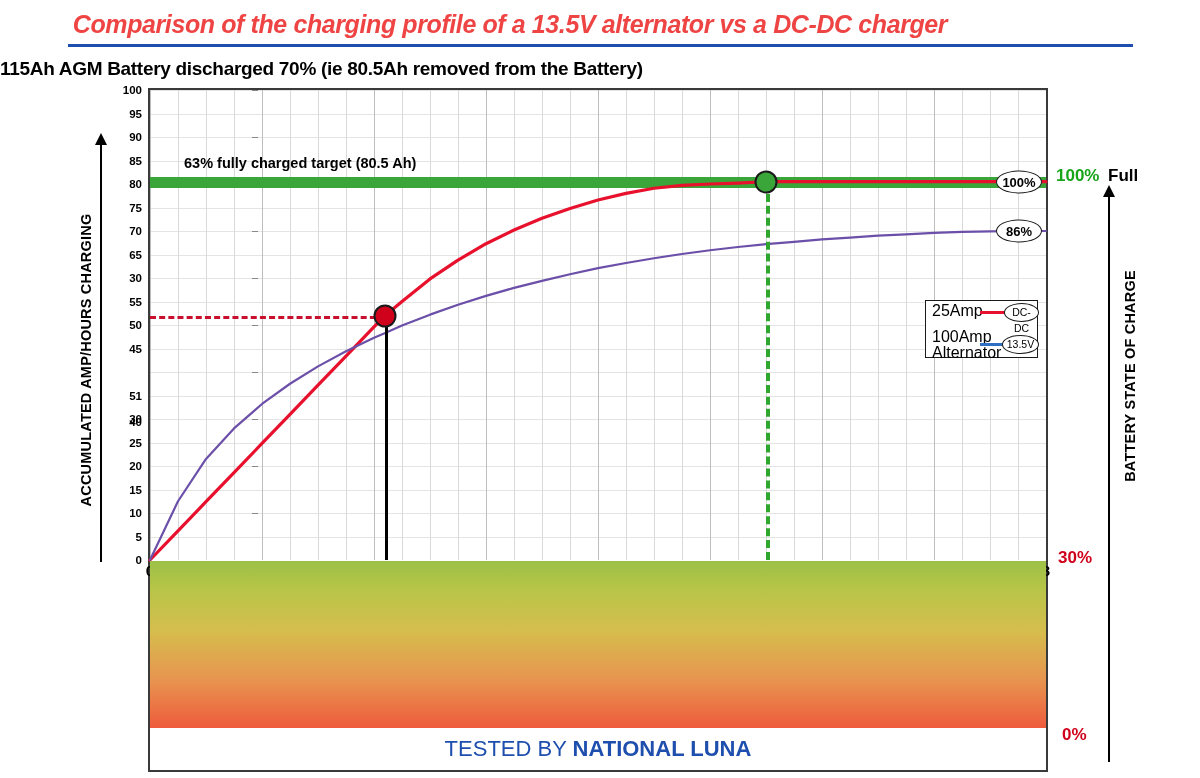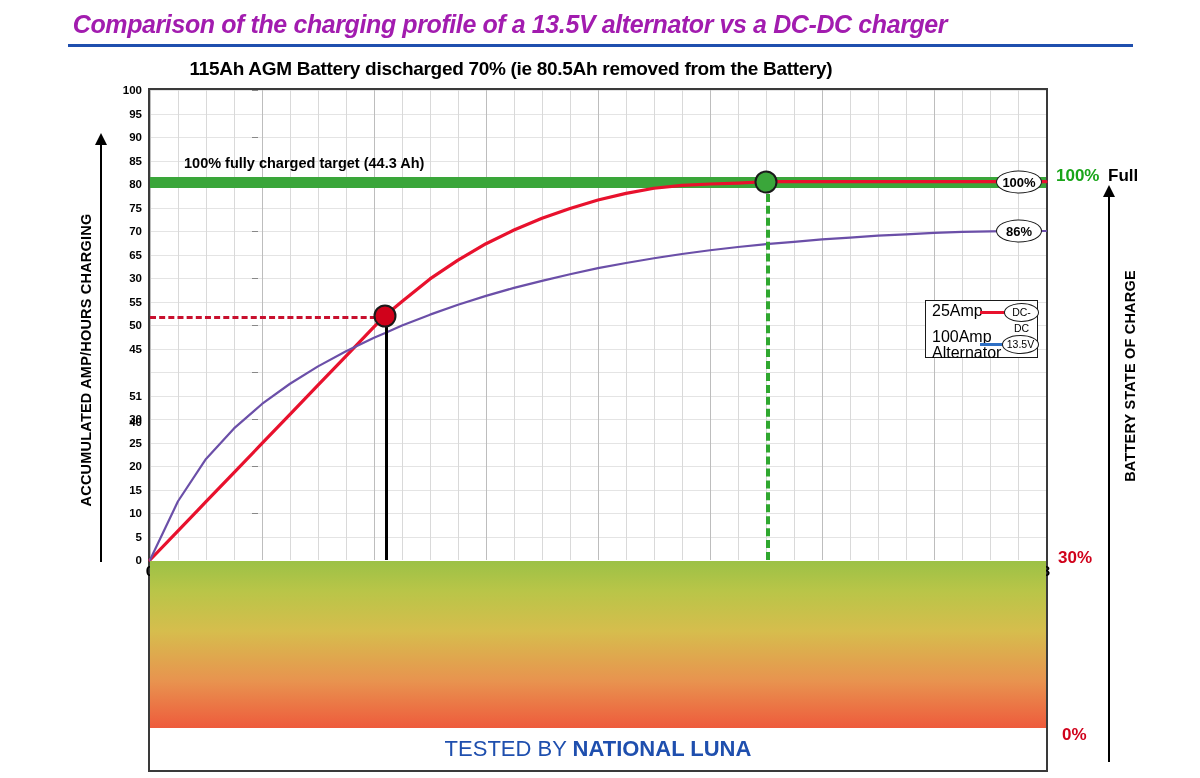--- a/index.html
+++ b/index.html
@@ -9,30 +9,29 @@
     font-family:"Liberation Sans", sans-serif;
     position:relative;
     overflow:hidden;
   }
 
   
   #main-title{
     position:absolute; left:0; top:10px; width:1020px;
     text-align:center;
     font-size:25px; font-weight:bold; font-style:italic;
-    color:#a21caf;
+    color:#ef4444;
     letter-spacing:-0.4px;
   }
   #title-underline{
     position:absolute; left:68px; top:44px; width:1065px; height:3px;
     background:#1F4FAE;
   }
   #subtitle{
     position:absolute; left:0; top:58px; width:1022px;
-    text-align:center;
     font-size:19px; font-weight:bold; color:#000;
     letter-spacing:-0.3px;
   }
 
   
   #chart-frame{
     position:absolute;
     left:148px; top:88px;
     width:900px; height:684px;
     border:2px solid #3a3a3a;
@@ -282,21 +281,21 @@
   </div>
 <div id="x-axis-title">Charging Time (Hours)</div>
 
 <div id="left-axis-arrow"></div>
 <div id="left-axis-title">ACCUMULATED AMP/HOURS CHARGING</div>
 
 <div id="right-axis-arrow"></div>
 <div id="right-axis-title">BATTERY  STATE  OF  CHARGE</div>
 
 <div id="target-band" style="top: 176.65px; background: rgb(58, 166, 58);"></div>
-<div id="target-band-label" style="top: 154.65px;">100% fully charged target (44.3 Ah)</div>
+<div id="target-band-label" style="top: 154.65px;">63% fully charged target (80.5 Ah)</div>
 
 <svg id="curves" style="position:absolute;left:150px;top:90px;width:896px;height:470px;overflow:visible;" viewBox="0 0 896 470" preserveAspectRatio="none">
     <path d="M 0.00 470.00 L 28.00 440.86 L 56.00 411.72 L 84.00 382.58 L 112.00 353.44 L 140.00 324.30 L 168.00 295.16 L 196.00 266.02 L 224.00 236.88 L 235.20 225.60 L 252.00 211.50 L 280.00 188.94 L 308.00 170.14 L 336.00 153.69 L 364.00 140.06 L 392.00 128.31 L 420.00 118.44 L 448.00 109.98 L 476.00 103.40 L 504.00 98.23 L 532.00 95.41 L 560.00 94.00 L 588.00 93.06 L 616.00 91.65 L 644.00 91.65 L 672.00 91.65 L 700.00 91.65 L 728.00 91.65 L 756.00 91.65 L 784.00 91.65 L 812.00 91.65 L 840.00 91.65 L 868.00 91.65 L 896.00 91.65" fill="none" stroke="#E8112D" stroke-width="3.2" stroke-linejoin="round" stroke-linecap="round"></path>
     <path d="M 0.00 470.00 L 28.00 411.25 L 56.00 368.95 L 84.00 338.40 L 112.00 313.96 L 140.00 293.75 L 168.00 276.36 L 196.00 261.32 L 224.00 247.69 L 235.20 242.99 L 252.00 235.47 L 280.00 224.66 L 308.00 214.79 L 336.00 205.86 L 364.00 197.87 L 392.00 190.82 L 420.00 184.24 L 448.00 178.13 L 476.00 172.96 L 504.00 168.26 L 532.00 164.03 L 560.00 160.27 L 588.00 156.98 L 616.00 154.16 L 644.00 151.81 L 672.00 149.46 L 700.00 147.58 L 728.00 145.70 L 756.00 144.29 L 784.00 142.88 L 812.00 141.94 L 840.00 141.47 L 868.00 141.00 L 896.00 141.00" fill="none" stroke="#6B4FA8" stroke-width="2.2" stroke-linejoin="round" stroke-linecap="round"></path>
   </svg>
 
 <div id="red-dash-h" style="left: 150px; top: 315.6px; width: 235.2px;"></div>
 <div id="black-vline" style="left: 385.2px; top: 315.6px; height: 244.4px;"></div>
 <div id="green-dash-v" style="left: 766px; top: 181.65px; height: 378.35px;"></div>
 

